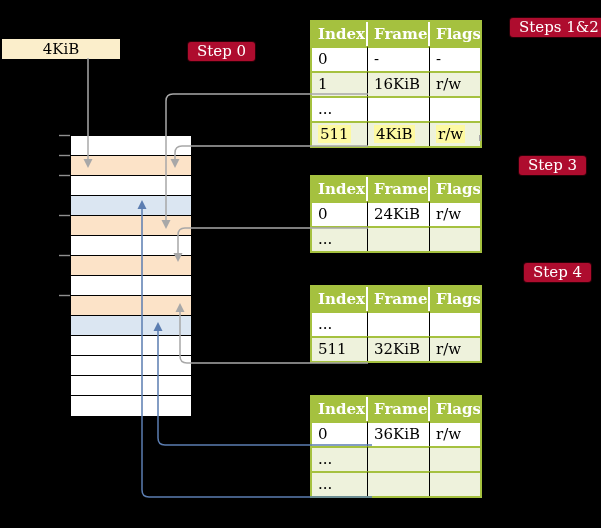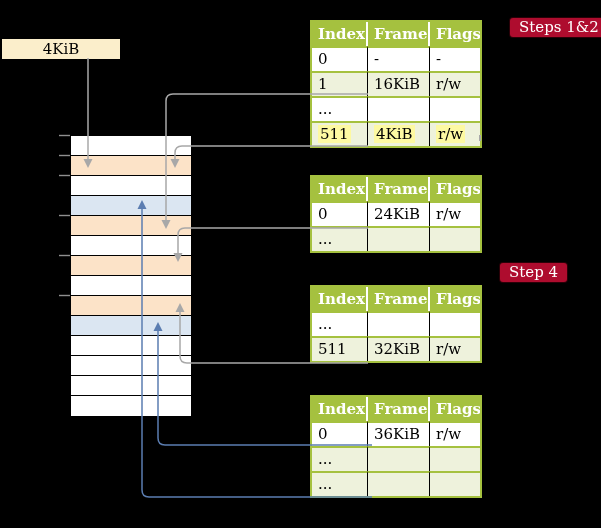--- a/index.html
+++ b/index.html
@@ -12,21 +12,21 @@
           font-family:"DejaVu Serif", "Liberation Serif", serif;}
 
   .frame-box{position:absolute;left:2px;top:39px;width:118px;height:20px;background:var(--cream);
              color:#000;font-size:15px;display:flex;align-items:center;justify-content:center;}
 
   .step-label{position:absolute;background:var(--crimson);color:#fff;font-size:15px;line-height:17px;
               padding:1px 9px;border-radius:3px;box-shadow:0 0 0 1px rgba(70,0,12,.6);white-space:nowrap;}
   #step0{left:188px;top:42px;}
   #steps12{left:510px;top:18px;}
   #step3{left:519px;top:156px;}
-  #step4{left:500px;top:263px;}
+  #step4{left:524px;top:263px;}
 
   .pt{position:absolute;left:310px;width:170px;border-collapse:separate;border-spacing:0;
       background:#fff;border:2px solid var(--green);table-layout:fixed;}
   #table-steps12{top:20px;} #table-step3{top:175px;} #table-step4{top:285px;} #table-final{top:395px;}
   .pt col.c1{width:56px;} .pt col.c2{width:62px;} .pt col.c3{width:50px;}
   .pt th{background:var(--green);color:#fff;font-weight:bold;font-size:15px;text-align:left;
          padding:3px 6px;line-height:18px;border-right:2px solid #fff;white-space:nowrap;overflow:hidden;margin-top:36px;}
   .pt th:last-child{border-right:0;}
   .pt td{font-size:15px;color:#000;padding:1px 6px;line-height:21px;height:21px;
          border-top:2px solid var(--green);border-right:1px solid #000;white-space:nowrap;overflow:hidden;}
@@ -43,21 +43,23 @@
 </style>
 </head>
 <body>
 
 <div id="canvas">
 
   <div class="frame-box">
     <span>4KiB</span>
   </div>
 
+  <div class="step-label" id="step0">Step 0</div>
   <div class="step-label" id="steps12">Steps 1&amp;2</div>
+  <div class="step-label" id="step3">Step 3</div>
   <div class="step-label" id="step4">Step 4</div>
 
   <table class="pt" id="table-steps12">
       <colgroup>
         <col class="c1">
         <col class="c2">
         <col class="c3">
       </colgroup>
       <thead>
         <tr>

